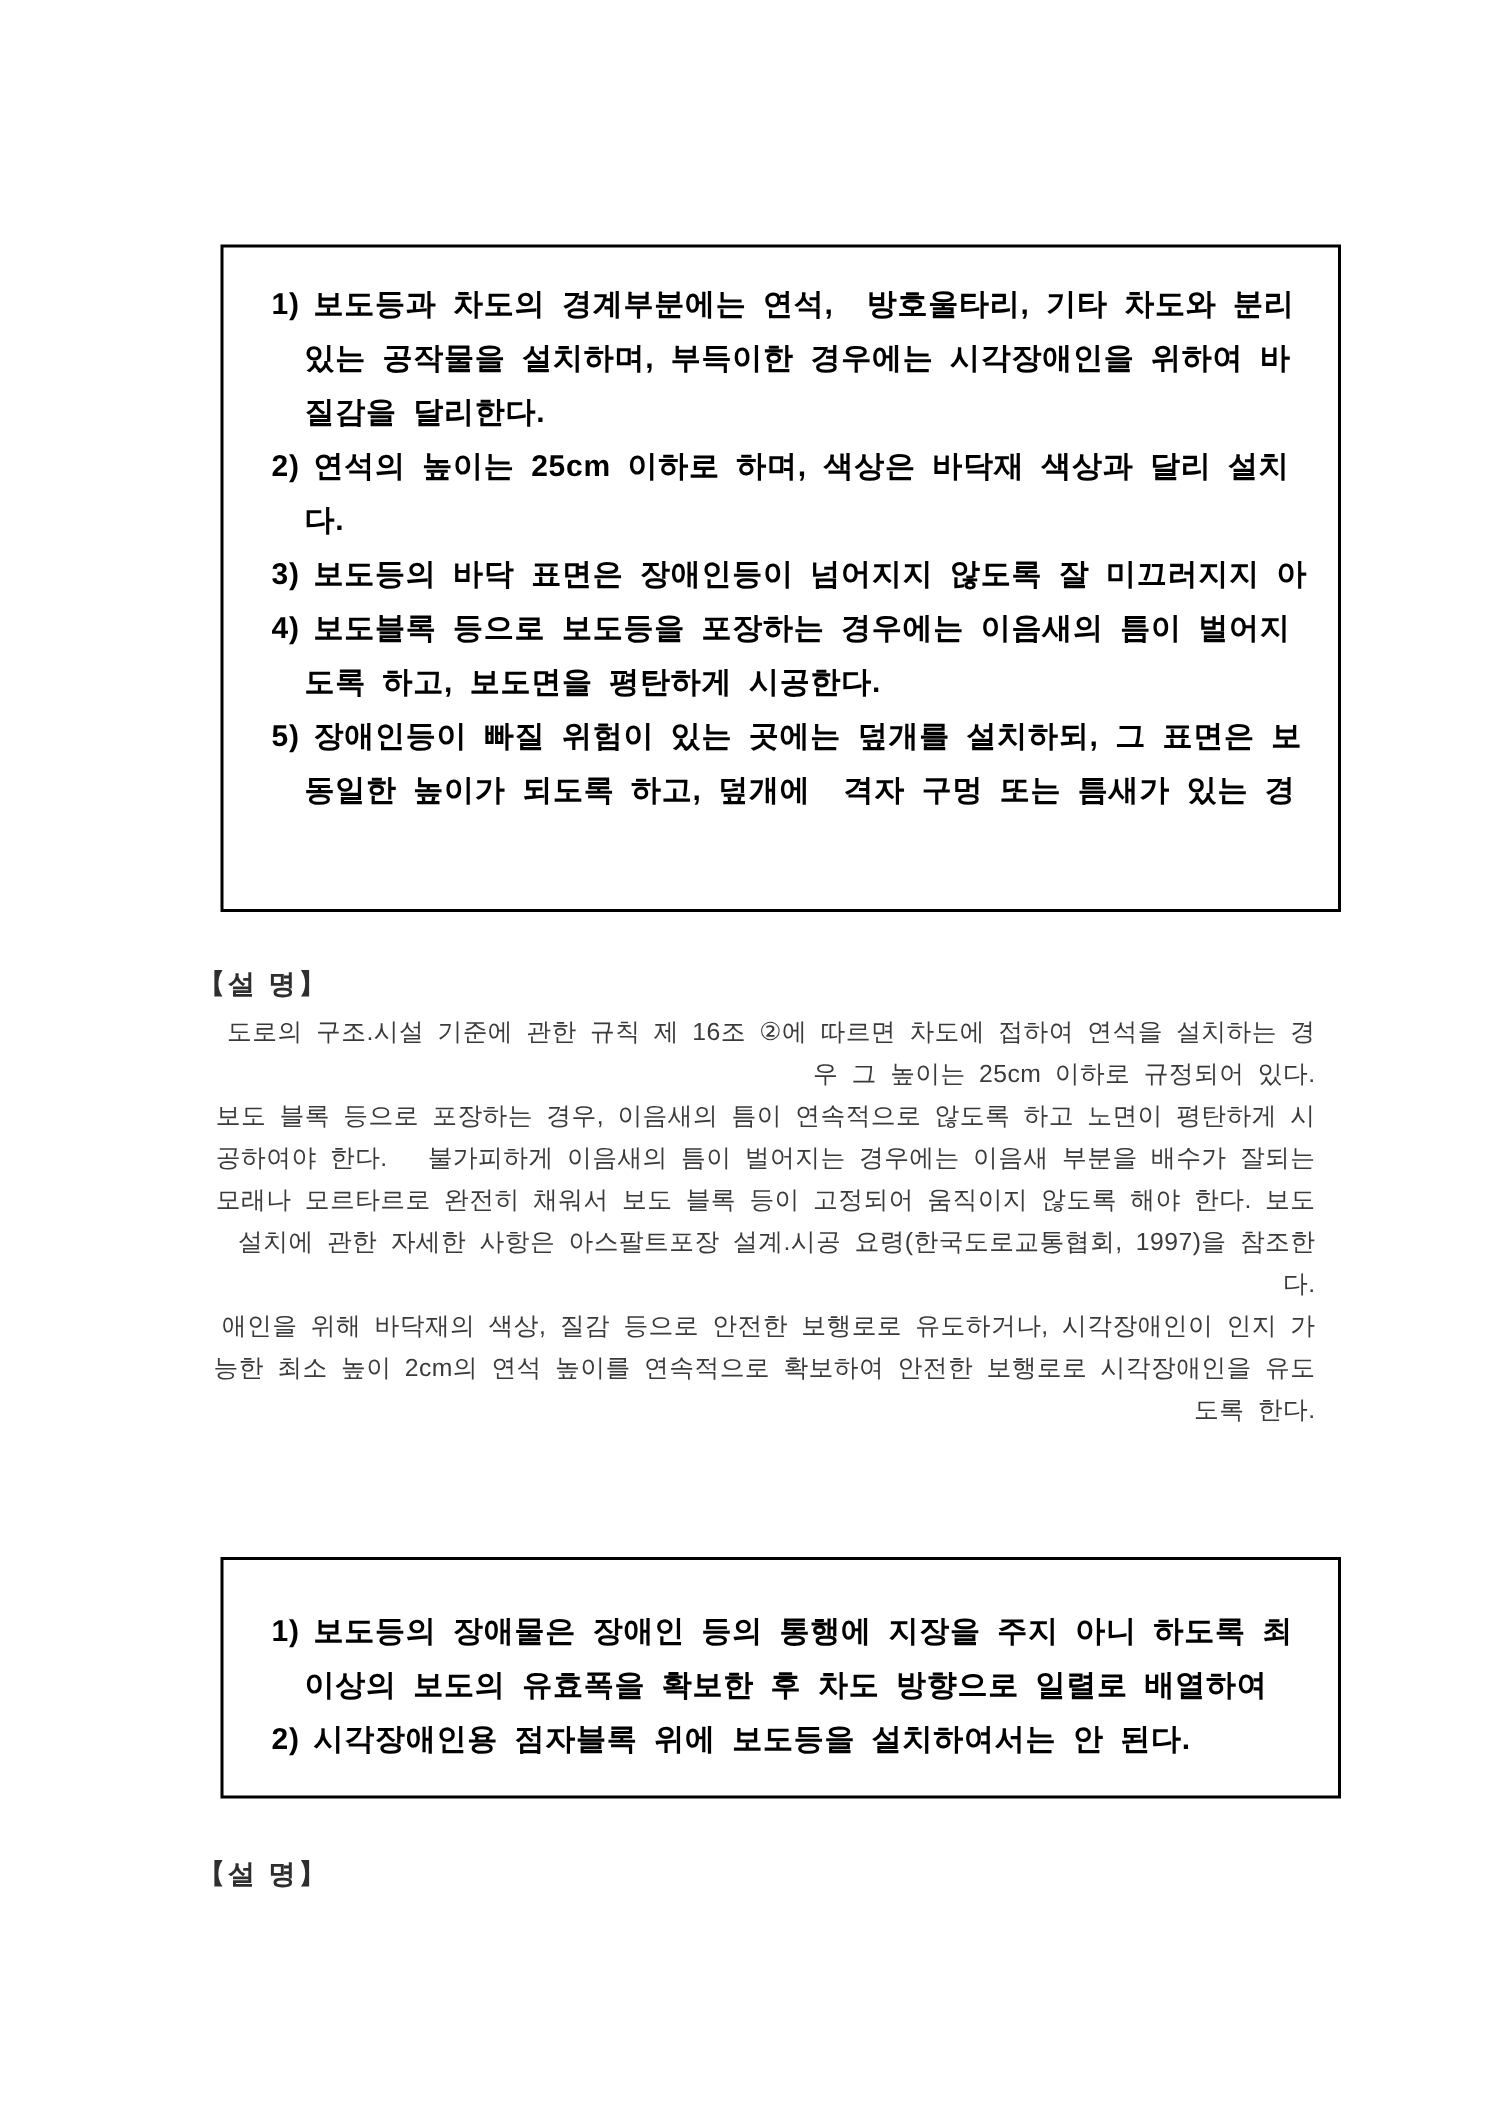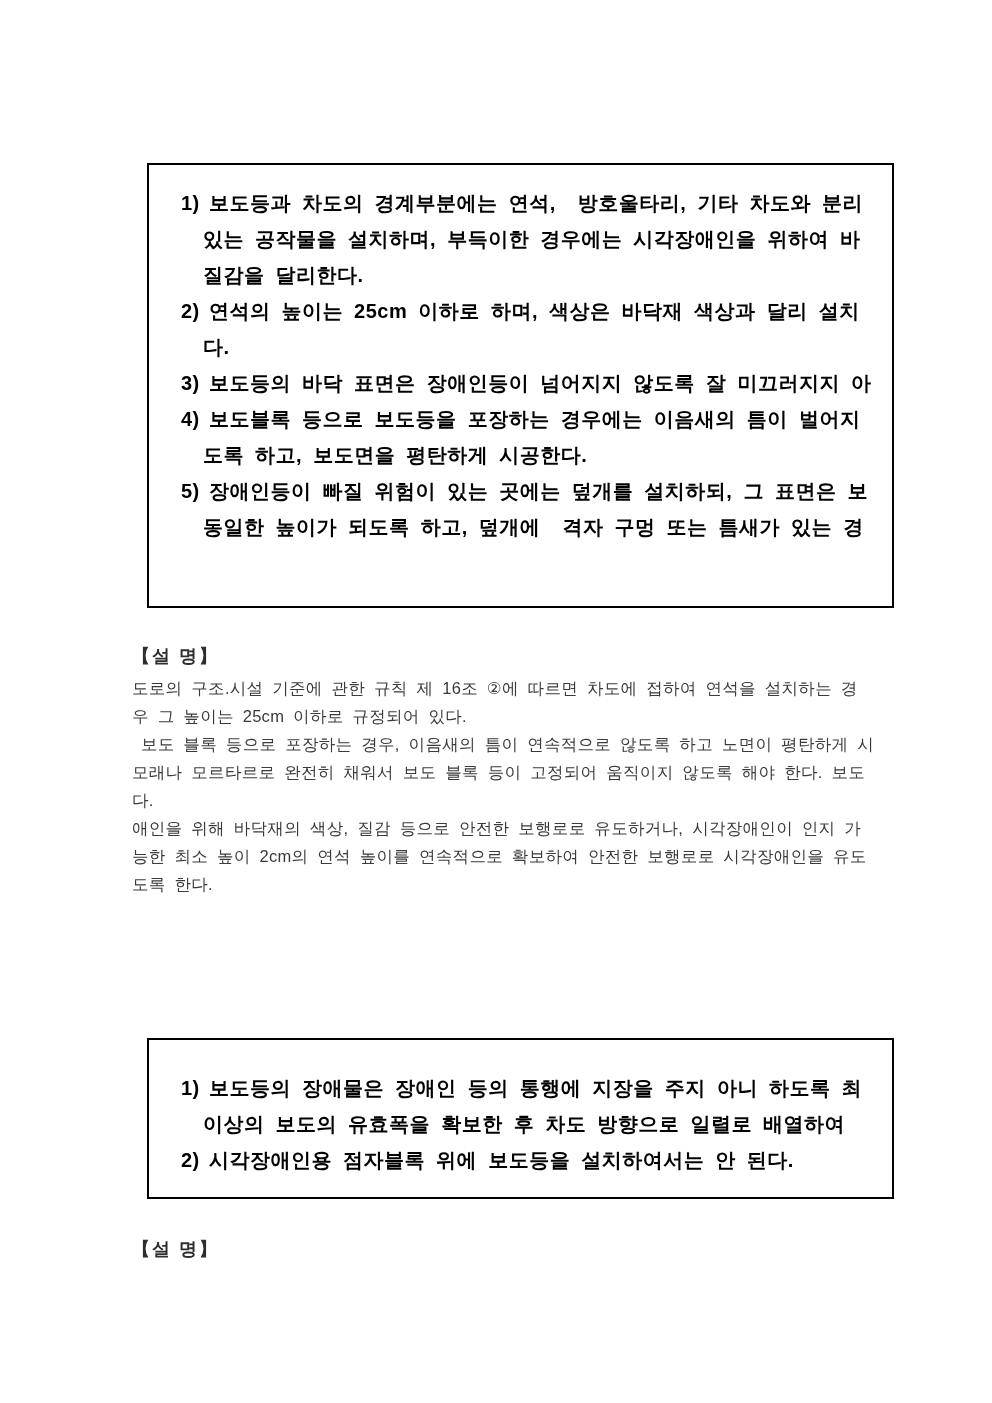--- a/index.html
+++ b/index.html
@@ -52,20 +52,21 @@
     font-weight: bold;
   }
   .expl-label-1 { top: 644px; }
   .expl-label-2 { top: 1237px; }
 
   .paragraph {
     position: absolute;
     left: 132px;
     top: 674px;
     width: 745px;
+    text-align: right;
   }
   .paragraph .pline {
     font-size: 16.5px;
     line-height: 28px;
     height: 28px;
     color: #3a3a3a;
     white-space: pre-wrap;
     letter-spacing: 0.3px;
     word-spacing: 4px;
     overflow: hidden;
@@ -108,21 +109,23 @@
       <div class="line cont">동일한 높이가 되도록 하고, 덮개에  격자 구멍 또는 틈새가 있는 경우에는 그</div>
     </div>
   </div>
 
   <div class="expl-label expl-label-1">【설 명】</div>
 
   <div class="paragraph">
     <div class="pline">도로의 구조.시설 기준에 관한 규칙 제 16조 ②에 따르면 차도에 접하여 연석을 설치하는 경</div>
     <div class="pline">우 그 높이는 25cm 이하로 규정되어 있다.</div>
     <div class="pline"> 보도 블록 등으로 포장하는 경우, 이음새의 틈이 연속적으로 않도록 하고 노면이 평탄하게 시</div>
+    <div class="pline">공하여야 한다.   불가피하게 이음새의 틈이 벌어지는 경우에는 이음새 부분을 배수가 잘되는</div>
     <div class="pline">모래나 모르타르로 완전히 채워서 보도 블록 등이 고정되어 움직이지 않도록 해야 한다. 보도</div>
+    <div class="pline">설치에 관한 자세한 사항은 아스팔트포장 설계.시공 요령(한국도로교통협회, 1997)을 참조한</div>
     <div class="pline">다.</div>
     <div class="pline">애인을 위해 바닥재의 색상, 질감 등으로 안전한 보행로로 유도하거나, 시각장애인이 인지 가</div>
     <div class="pline">능한 최소 높이 2cm의 연석 높이를 연속적으로 확보하여 안전한 보행로로 시각장애인을 유도하</div>
     <div class="pline">도록 한다.</div>
   </div>
 
   <div class="section-heading">4.3.3 보행장애물</div>
 
   <div class="reg-box box2">
     <div class="item">

